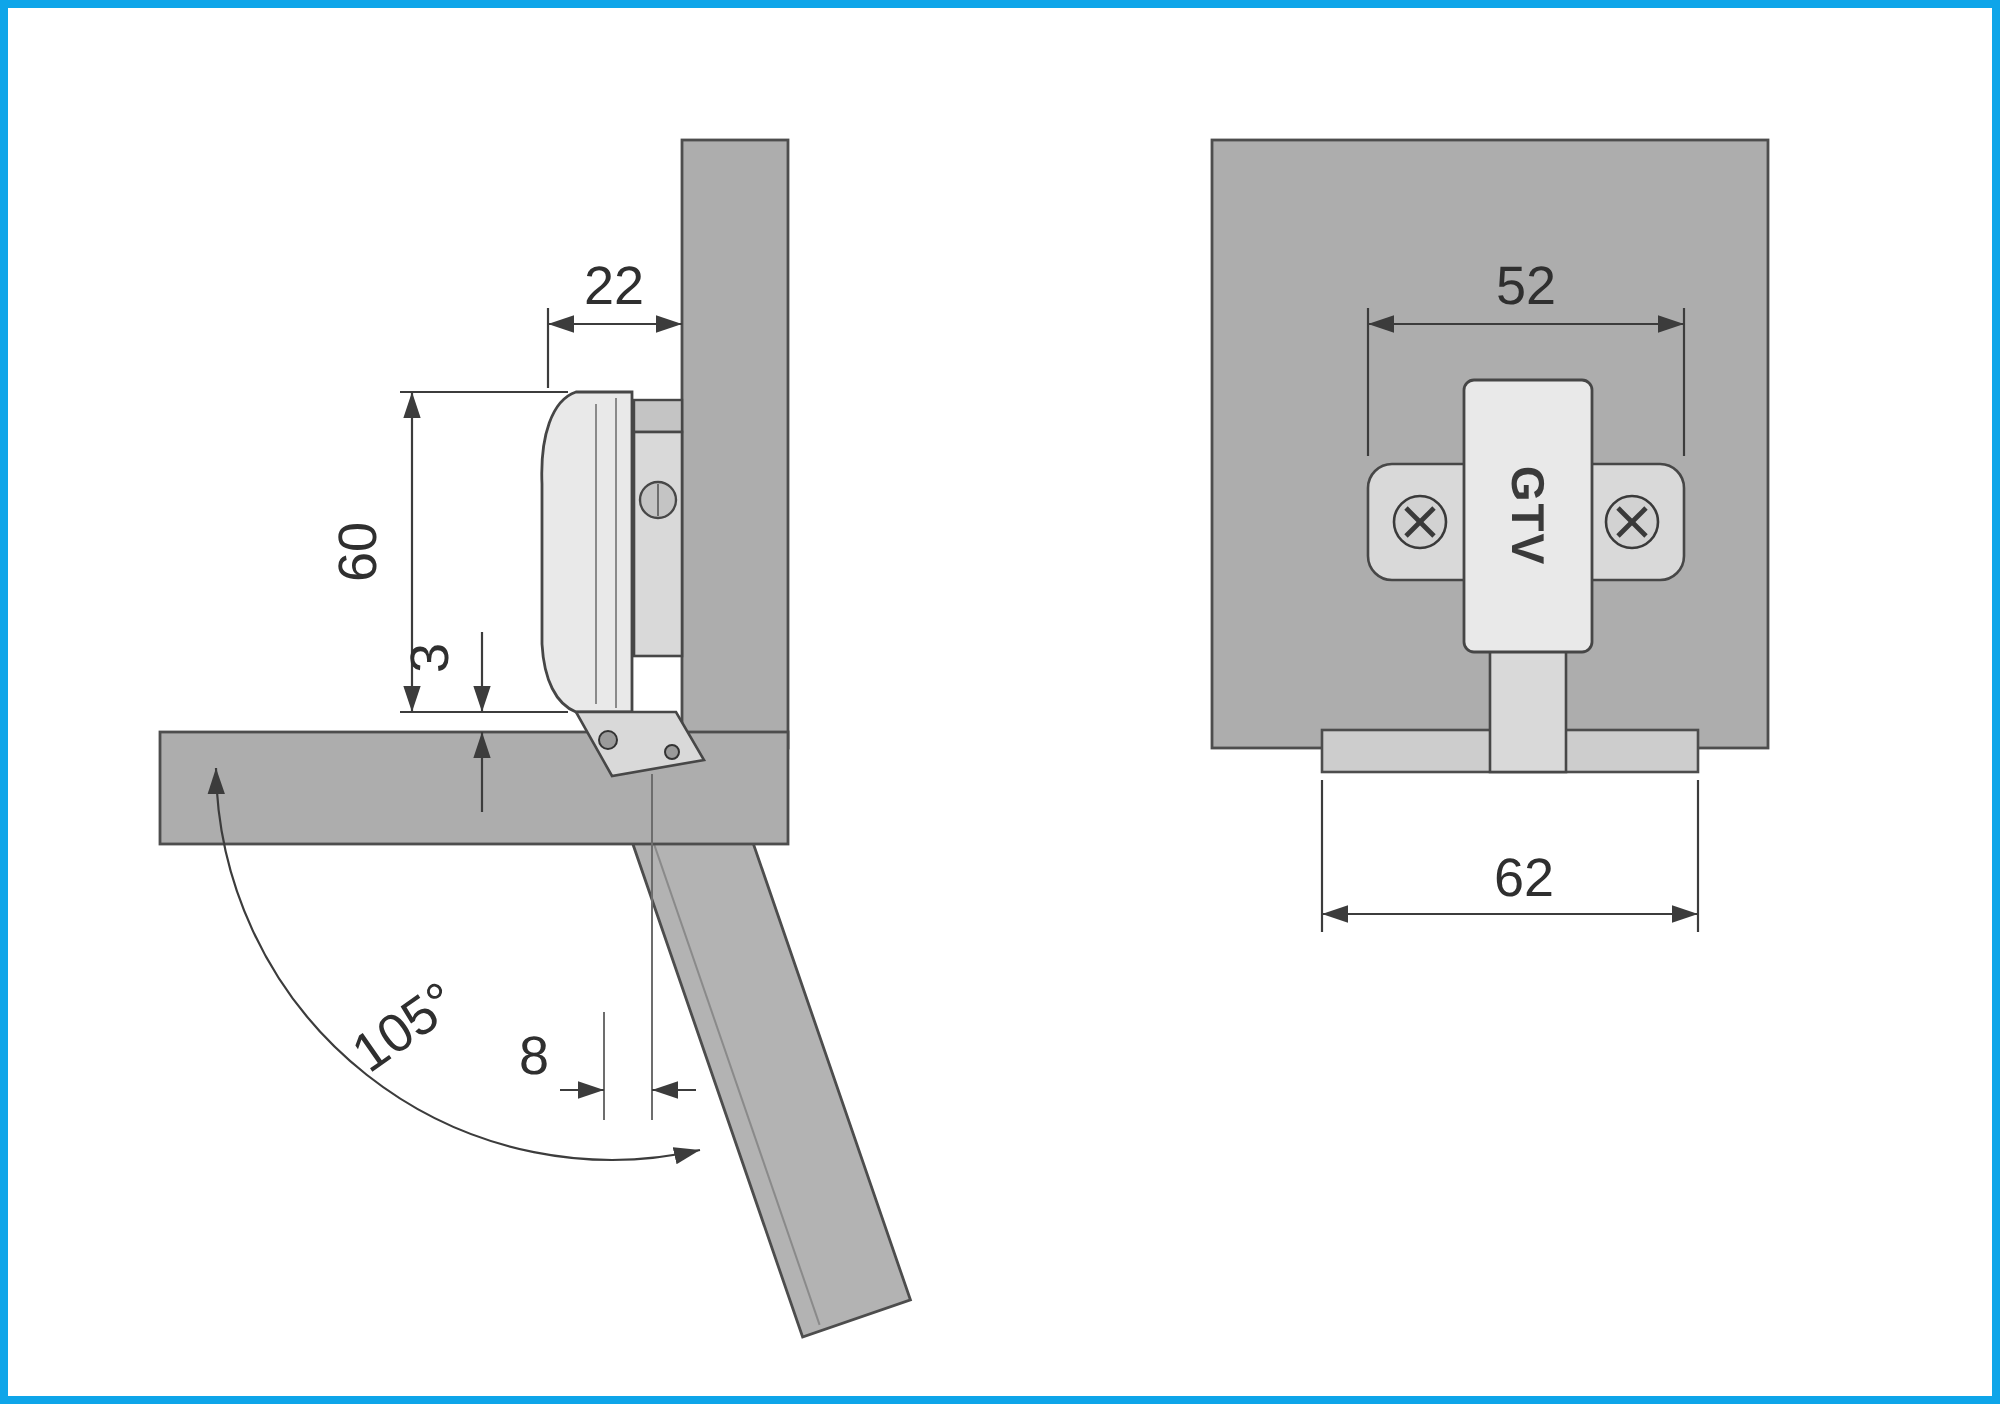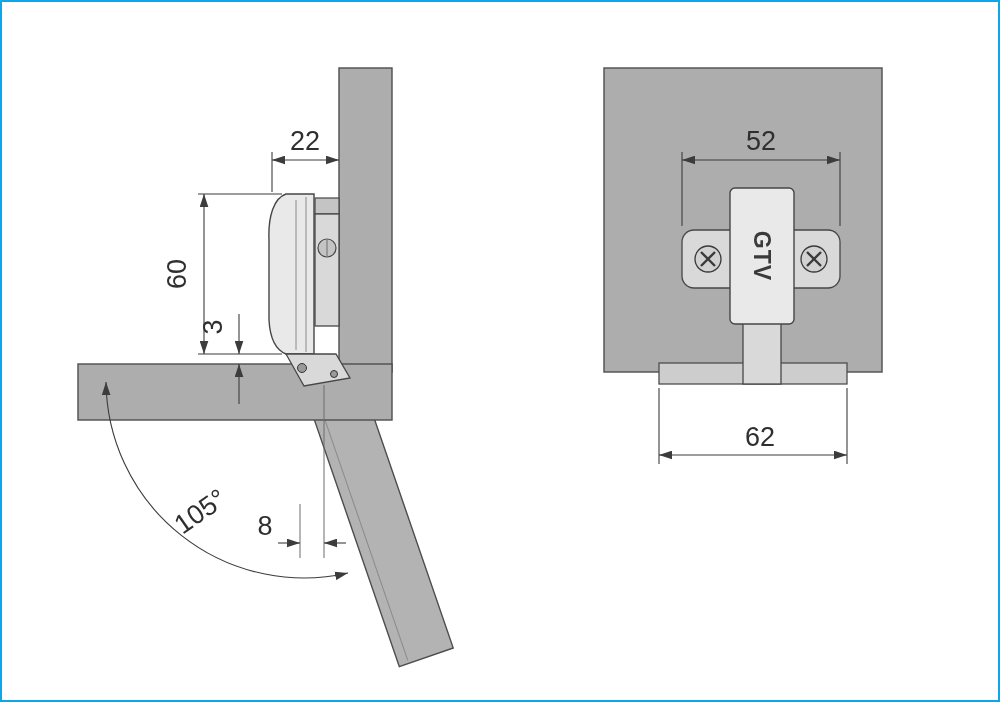--- a/index.html
+++ b/index.html
@@ -8,21 +8,21 @@
     --part-gray:#d9d9d9;
     --cup-gray:#e9e9e9;
     --door-gray:#b3b3b3;
     --line:#3c3c3c;
     --edge:#4d4d4d;
     --text:#2f2f2f;
   }
   html,body{margin:0;padding:0;background:#fff;}
   .canvas{
     width:1000px;height:702px;position:relative;box-sizing:border-box;
-    border:2px solid #0ea5e9;background:#ffffff;overflow:hidden;
+    border:4px solid #0ea5e9;background:#ffffff;overflow:hidden;
     font-family:"Liberation Sans", sans-serif;
   }
   svg{display:block;}
   .panel{fill:var(--panel-gray,#adadad);stroke:var(--edge,#4d4d4d);stroke-width:1.4;}
   .band{fill:var(--band-gray,#cdcdcd);stroke:var(--edge,#4d4d4d);stroke-width:1.3;}
   .part{fill:var(--part-gray,#d9d9d9);stroke:#474747;stroke-width:1.3;}
   .part-dark{fill:#c4c4c4;stroke:#474747;stroke-width:1.2;}
   .cup{fill:var(--cup-gray,#e9e9e9);stroke:#464646;stroke-width:1.4;}
   .door{fill:var(--door-gray,#b3b3b3);stroke:var(--edge,#4d4d4d);stroke-width:1.4;}
   .dimline{stroke:var(--line,#3c3c3c);stroke-width:1.1;fill:none;}

